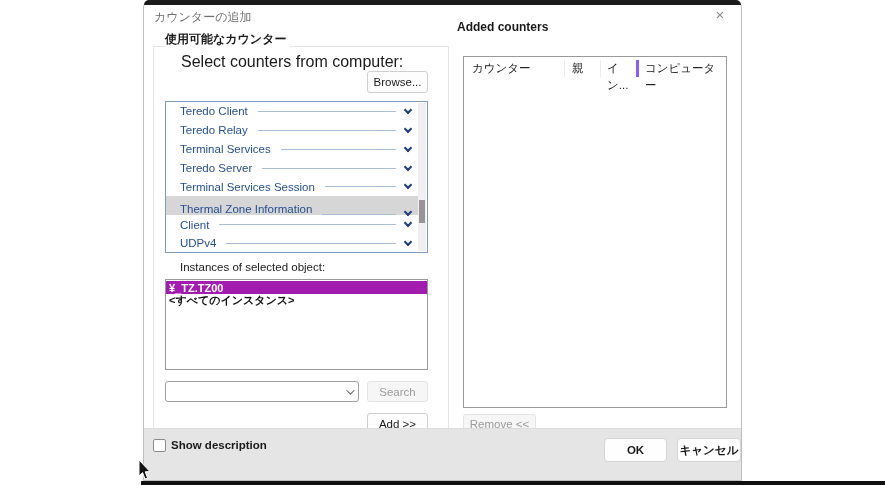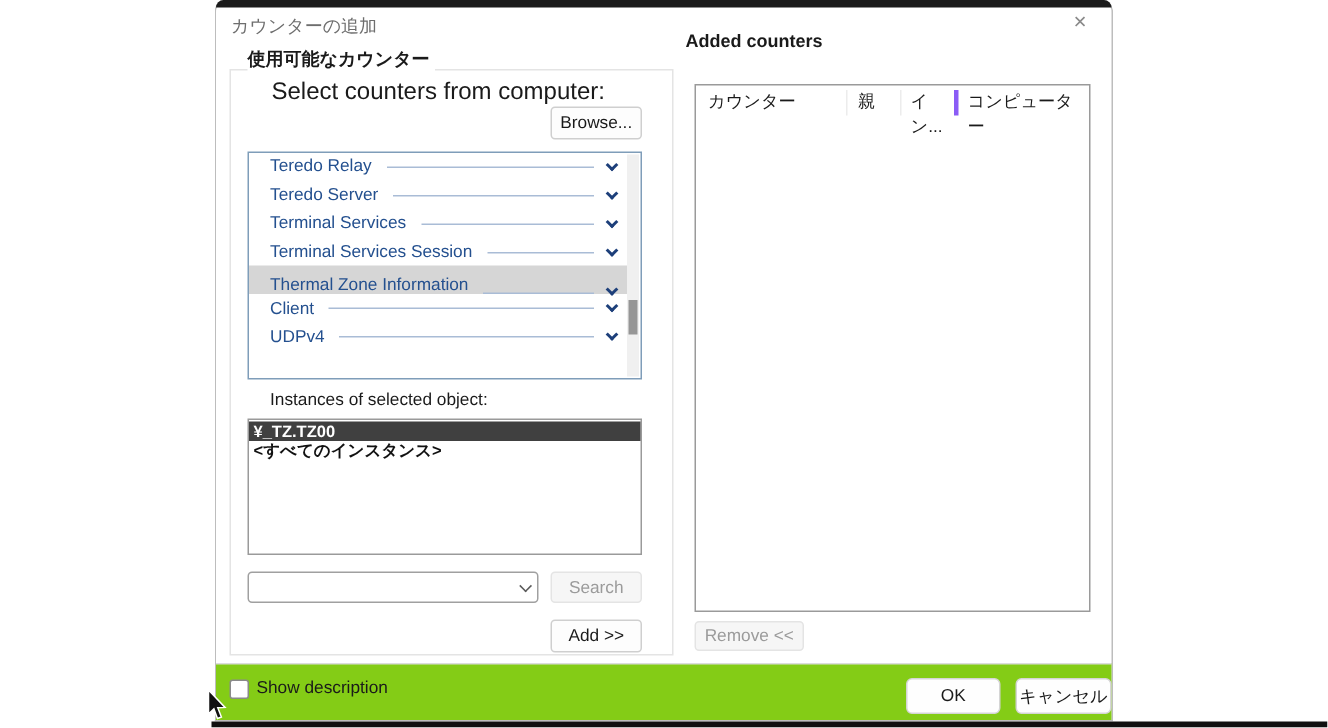--- a/index.html
+++ b/index.html
@@ -54,36 +54,36 @@
                 transform:rotate(45deg); margin-top:-3px; flex:none; }
   #countersScroll { position:absolute; right:1px; top:1px; width:8px; bottom:1px; background:#f0f0f0; }
   #countersThumb { position:absolute; left:1px; width:6px; top:97px; height:23px; background:#969696; }
 
   
   #instLabel { position:absolute; left:36px; top:261px; font-size:11.5px; color:#1a1a1a; }
   #instList { position:absolute; left:21px; top:279px; width:263px; height:91px;
               background:#fff; border:1px solid #9a9a9a; padding-top:1px; }
   .irow { height:13px; display:flex; align-items:center; padding-left:3px;
           font-size:11px; font-weight:600; color:#111; letter-spacing:0; white-space:nowrap; }
-  .irow.sel { background:#404040; color:#ffffff; }
+  .irow.sel { background:#a21caf; color:#ffffff; }
 
   
   #rightLabel { position:absolute; left:313px; top:20px; font-size:12px; font-weight:600; color:#1a1a1a; }
   #addedTable { position:absolute; left:319px; top:56px; width:264px; height:352px;
                 background:#fff; border:1px solid #9a9a9a; }
   #addedHeader { display:flex; height:23px; align-items:center; }
   .hcell { font-size:11.5px; color:#1a1a1a; height:17px; line-height:17px; }
   .h0 { width:101px; padding-left:8px; border-right:1px solid #ececec; }
   .h1 { width:36px;  padding-left:7px; border-right:1px solid #ececec; }
   .h2 { width:38px;  padding-left:6px; border-right:3px solid #8b5cf6; }
   .h3 { flex:1;      padding-left:6px; }
 
   
-  #footer { position:absolute; left:0; bottom:0; width:100%; height:38px;
-            background:#84cc16; border-top:1px solid #dcdcdc; }
+  #footer { position:absolute; left:0; bottom:0; width:100%; height:52px;
+            background:#e5e5e5; border-top:1px solid #dcdcdc;font-weight:bold; }
   #cbBox { position:absolute; left:9px; top:10px; width:13px; height:13px; background:#fff;
            border:1px solid #8a8a8a; border-radius:2px; }
   #cbLabel { position:absolute; left:27px; top:10px; font-size:11.5px; color:#1a1a1a; }
   #okBtn { left:460px; width:63px; height:24px; background:#fefefe; border-color:#d5d5d5; border-radius:4px; }
   #cancelBtn { left:533px; width:64px; height:24px; background:#fefefe; border-color:#d5d5d5; border-radius:4px; }
   #okBtn, #cancelBtn { top:9px; position:absolute; }
 
   
   #cursor { position:absolute; left:138px; top:460px; width:14px; height:21px; }
 </style>
@@ -100,31 +100,36 @@
     <div id="leftGroupBorder"></div>
     <div id="leftGroupLabel">使用可能なカウンター</div>
 
     <div id="selLabel">Select counters from computer:</div>
 
     <div id="browseBtn" class="btn">Browse...</div>
 
     <div id="countersList">
       <div id="countersRows">
         <div class="crow">
+          <span class="clabel">Teredo Client</span>
+          <span class="leader"></span>
+            <span class="chev"></span>
+        </div>
+        <div class="crow">
           <span class="clabel">Teredo Relay</span>
           <span class="leader"></span>
             <span class="chev"></span>
         </div>
         <div class="crow">
-          <span class="clabel">Teredo Server</span>
+          <span class="clabel">Terminal Services</span>
           <span class="leader"></span>
             <span class="chev"></span>
         </div>
         <div class="crow">
-          <span class="clabel">Terminal Services</span>
+          <span class="clabel">Teredo Server</span>
           <span class="leader"></span>
             <span class="chev"></span>
         </div>
         <div class="crow">
           <span class="clabel">Terminal Services Session</span>
           <span class="leader"></span>
             <span class="chev"></span>
         </div>
         <div class="crow sel">
           <span class="clabel">Thermal Zone Information</span>

